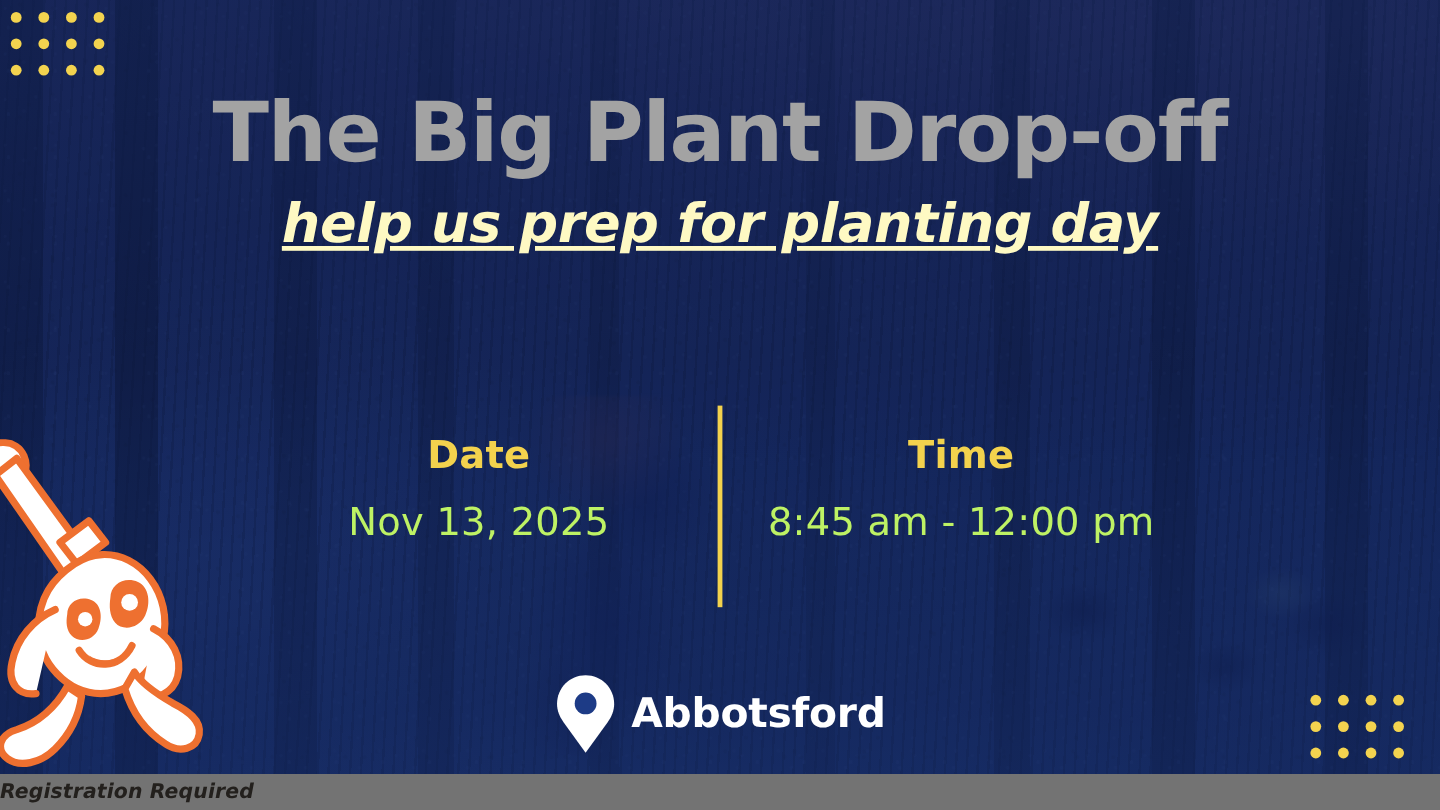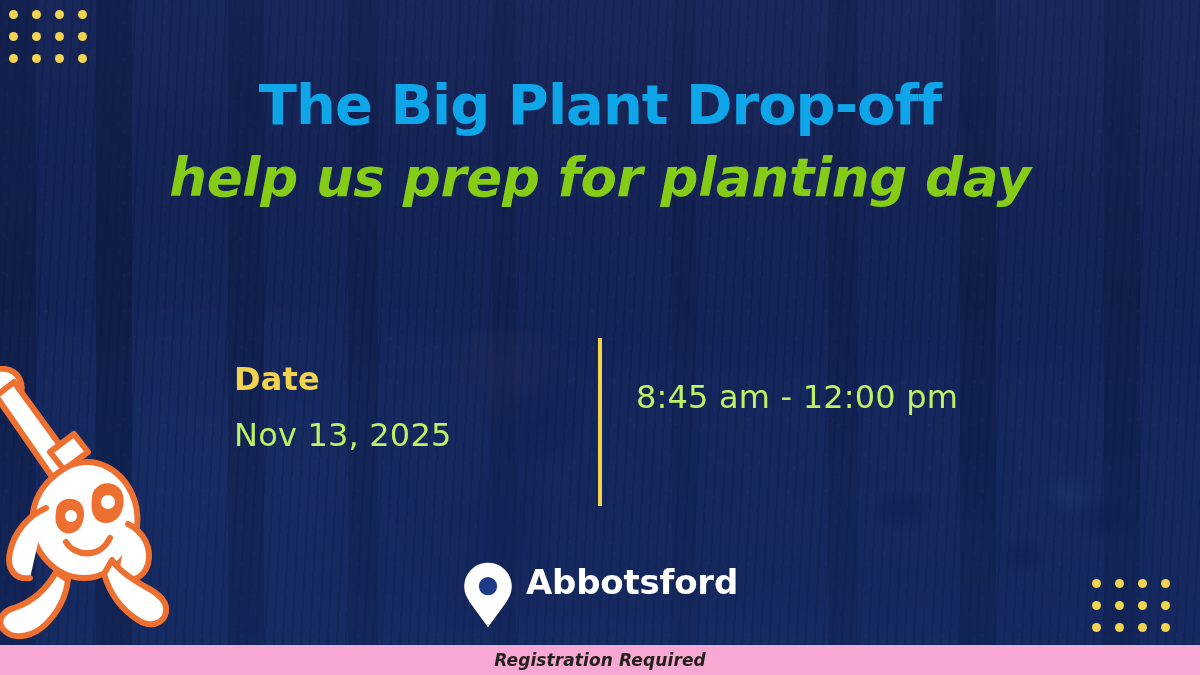--- a/index.html
+++ b/index.html
@@ -110,76 +110,77 @@
   .dots-tl { left:9px;   top:10px;  grid-template-columns:repeat(4, 9px); }
   .dots-br { right:30px; bottom:43px; grid-template-columns:repeat(4, 9px); }
 
   
   .headline-wrap {
     position:absolute; left:0; right:0; top:76px;
     text-align:center;
   }
   .title {
     font-family:"DejaVu Sans", sans-serif;
-    font-size:56px;
+    font-size:69px;
     font-weight:bold;
-    color:#0ea5e9;
+    color:#a3a3a3;
     letter-spacing:-1px;
     line-height:1.02;
     white-space:nowrap;
   }
   .subtitle {
     margin-top:14px;
     font-family:"DejaVu Sans", sans-serif;
-    font-size:53px;
+    font-size:45px;
     font-weight:bold;
     font-style:italic;
-    color:#84cc16;
+    color:#fef9c3;
     letter-spacing:-.3px;
     white-space:nowrap;
+    text-decoration:underline;
   }
 
   
   .details {
     position:absolute; left:0; right:0; top:360px;
     display:flex; align-items:flex-start; justify-content:center;
   }
-  .detail-col { width:330px; }
+  .detail-col { width:330px; text-align:center; }
   .detail-label {
     font-size:32px; font-weight:bold; color:#f3d24d;
     letter-spacing:.2px;
   }
   .detail-value {
     margin-top:18px;
     font-size:32px; font-weight:normal; color:#bef264;
     letter-spacing:.2px; white-space:nowrap;
   }
   .v-divider {
     width:4px; height:168px; background:#f3d24d;
     margin:-22px 34px 0 34px; flex:0 0 auto;
   }
 
   
   .location {
     position:absolute; left:0; right:0; top:562px;
-    display:flex; align-items:flex-start; justify-content:center; gap:12px;
+    display:flex; align-items:center; justify-content:center; gap:12px;
   }
   .pin { width:52px; height:66px; flex:0 0 auto; }
   .location-name {
     font-size:34px; font-weight:bold; color:#ffffff; letter-spacing:-.2px;
   }
 
   
   .mascot { position:absolute; left:-12px; top:366px; width:190px; height:290px; }
 
   
   .footer-bar {
     position:absolute; left:0; right:0; bottom:0; height:30px;
-    background:#f9a8d4;
-    display:flex; align-items:center; justify-content:center;
+    background:#737373;
+    display:flex; align-items:center; justify-content:flex-start;
   }
   .footer-text {
     font-size:17px; font-weight:bold; font-style:italic; color:#23201d;
     letter-spacing:.1px;
   }
 </style>
 </head>
 <body>
 
 <div class="poster">
@@ -226,20 +227,21 @@
     <div class="subtitle">help us prep for planting day</div>
   </div>
 
   <div class="details">
     <div class="detail-col">
       <div class="detail-label">Date</div>
       <div class="detail-value">Nov 13, 2025</div>
     </div>
     <div class="v-divider"></div>
     <div class="detail-col">
+      <div class="detail-label">Time</div>
       <div class="detail-value">8:45 am - 12:00 pm</div>
     </div>
   </div>
 
   <div class="location">
     <span class="pin">
       <svg viewBox="0 0 52 66" width="52" height="66" aria-hidden="true">
         <path d="M26 0.8C12.8 0.8 2.2 11.4 2.2 24.6c0 5.6 2.1 10.3 5.4 15.3L26 65.2l18.4-25.3c3.3-5 5.4-9.7 5.4-15.3C49.8 11.4 39.2 0.8 26 0.8z" fill="#ffffff"></path>
         <circle cx="26" cy="24.2" r="9.1" fill="#1d3b86"></circle>
       </svg>

